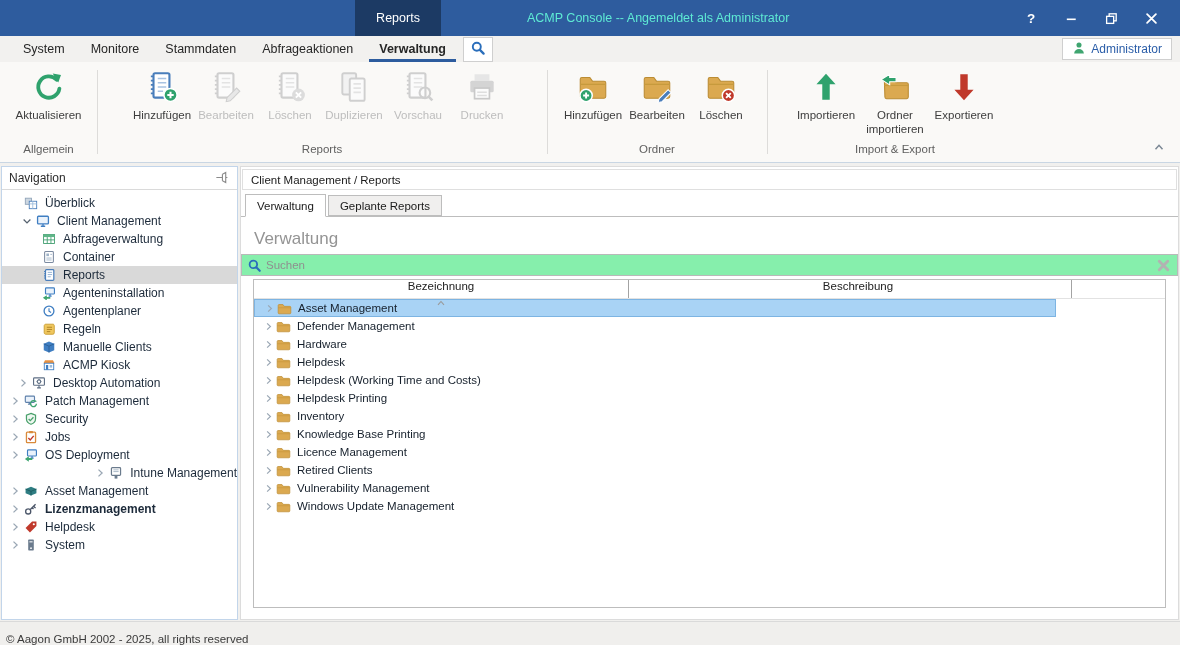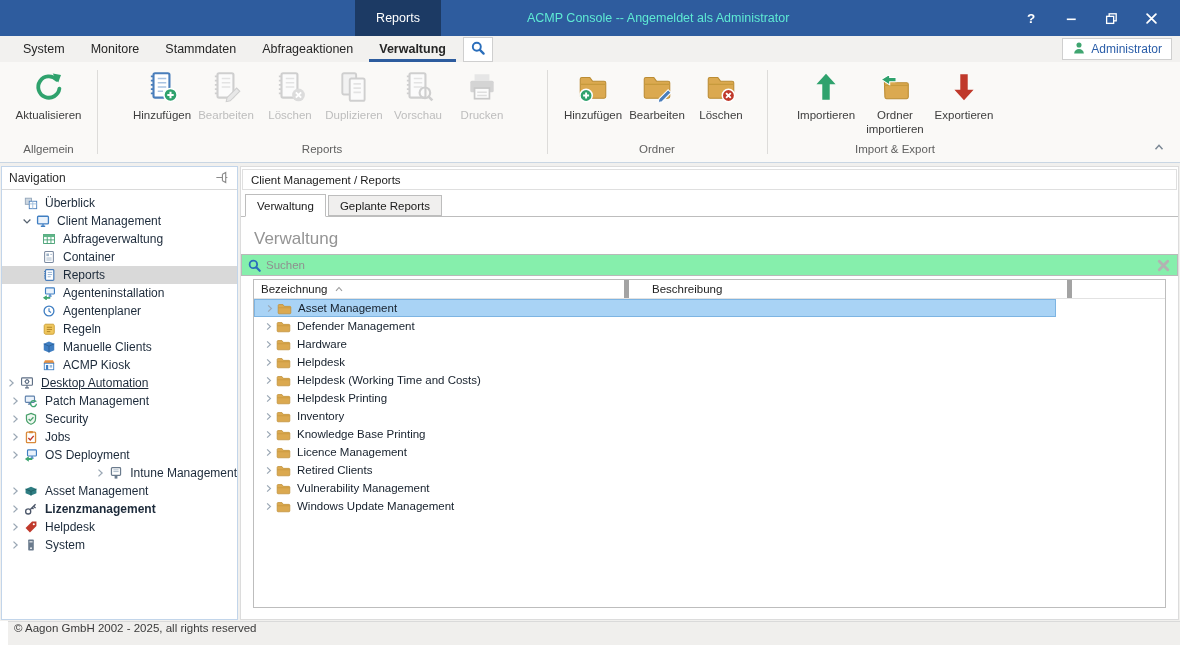--- a/index.html
+++ b/index.html
@@ -88,36 +88,36 @@
   .search-row .mag svg { width:15px; height:15px; }
   .search-input { flex:1; border:none; outline:none; font-size:11.5px; font-family:inherit; color:#333;
     padding:0 4px; background:transparent; }
   .search-input::placeholder { color:#8f8f8f; }
   .search-clear { width:17px; height:17px; flex:none; }
   .search-clear svg { width:17px; height:17px; }
 
   .grid { margin:3px 12px 0; border:1px solid #bdbdbd; height:329px; overflow:hidden; background:#fff; }
   .grid-header { display:flex; height:19px; border-bottom:1px solid #e2e2e2; }
   .grid-hcell { font-size:11.5px; color:#222; padding:0 7px; height:100%; display:flex; align-items:center; gap:5px;
-    border-right:5px solid #a3a3a3; cursor:default; }
+    border-right:1px solid #a3a3a3; cursor:default;flex-direction:column; }
   .grid-hcell:nth-child(1){ width:375px; }
   .grid-hcell:nth-child(2){ width:427px;margin-left:16px; }
   .grid-hcell .sort { width:12px; height:12px; display:none; }
   .grid-hcell .sort svg { width:12px; height:12px; }
   .grid-hcell.sorted .sort { display:block; }
   .grid-row { display:flex; align-items:center; height:18px; width:802px; cursor:default; }
   .grid-row.selected { background:#a9d3f5; border:1px solid #7db4e2; }
   .row-expander { width:15px; margin-left:7px; flex:none; display:flex; justify-content:center; }
   .row-expander svg { width:11px; height:11px; }
   .row-icon { width:21px; flex:none; display:flex; align-items:center; }
   .row-icon svg { width:15px; height:13px; }
   .row-label { font-size:11.5px; color:#16202c; white-space:nowrap; }
 
-  .statusbar { position:absolute; bottom:0; left:8px; right:0; height:24px; background:#f0efed;
-    border-top:1px solid #dadada; display:flex; align-items:flex-start; padding-left:6px; font-size:11.5px; color:#3a3a3a; }
+  .statusbar { position:absolute; bottom:0; left:0; right:0; height:24px; background:#f0efed;
+    border-top:1px solid #dadada; display:flex; align-items:flex-end; padding-left:6px; font-size:11.5px; color:#3a3a3a; }
 </style>
 </head>
 <body>
 
 <div class="titlebar">
   <div class="title-tab">Reports</div>
   <div class="title-text">ACMP Console -- Angemeldet als Administrator</div>
   <div class="win-controls">
     <div class="win-btn">?</div>
     <div class="win-btn">
@@ -457,21 +457,21 @@
     <span class="tree-icon">
             <svg viewBox="0 0 16 16">
               <path d="M1.8 6l1.6-3.4h9.2L14.2 6z" fill="#e8913f"></path>
               <rect x="2.6" y="6" width="10.8" height="7.4" fill="#fff" stroke="#3f7ec2"></rect>
               <rect x="4.5" y="8" width="2.6" height="5.4" fill="#3f7ec2"></rect>
               <rect x="8.8" y="8" width="2.8" height="3" fill="#9dbbdc"></rect>
             </svg>
           </span>
     <span class="tree-label">ACMP Kiosk</span>
   </div>
-        <div class="tree-item" style="padding-left: 0; text-decoration: underline;">
+        <div class="tree-item" style="padding-left: 12px;">
     <span class="tree-expander">
             <svg viewBox="0 0 16 16">
               <path d="M6 3.5L10.8 8 6 12.5" fill="none" stroke="#9aa7b4" stroke-width="1.7"></path>
             </svg>
           </span>
     <span class="tree-icon">
             <svg viewBox="0 0 16 16">
               <rect x="1.8" y="2.2" width="12.4" height="8.4" rx="1" fill="#fff" stroke="#5f6f85" stroke-width="1.3"></rect>
               <circle cx="8" cy="6.4" r="2" fill="none" stroke="#5f6f85" stroke-width="1.2"></circle>
               <path d="M8 3.4v1.2M8 8.2v1.2M5.2 6.4h1.2M9.6 6.4h1.2" stroke="#5f6f85"></path>

